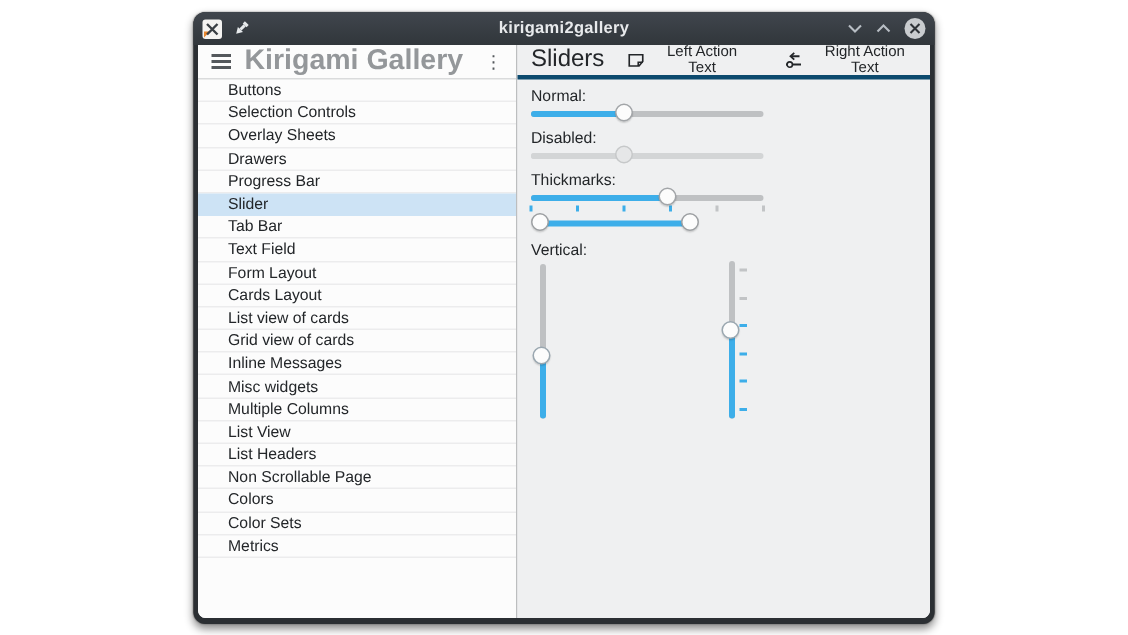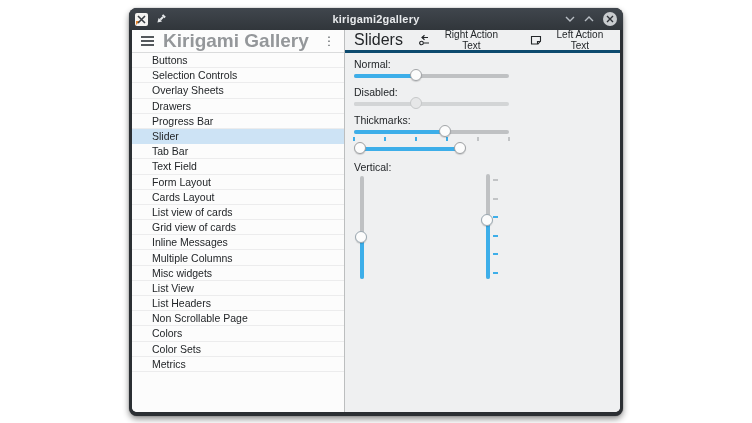--- a/index.html
+++ b/index.html
@@ -164,49 +164,49 @@
           <div class="side-row">Drawers</div>
           <div class="side-row">Progress Bar</div>
           <div class="side-row selected">Slider</div>
           <div class="side-row">Tab Bar</div>
           <div class="side-row">Text Field</div>
           <div class="side-row">Form Layout</div>
           <div class="side-row">Cards Layout</div>
           <div class="side-row">List view of cards</div>
           <div class="side-row">Grid view of cards</div>
           <div class="side-row">Inline Messages</div>
+          <div class="side-row">Misc widgets</div>
           <div class="side-row">Multiple Columns</div>
-          <div class="side-row">Misc widgets</div>
           <div class="side-row">List View</div>
           <div class="side-row">List Headers</div>
           <div class="side-row">Non Scrollable Page</div>
           <div class="side-row">Colors</div>
           <div class="side-row">Color Sets</div>
           <div class="side-row">Metrics</div>
         </div>
     </aside>
 
     <section class="main">
       <div class="main-header">
         <span class="main-title">Sliders</span>
+        <button class="action-btn">
+          <svg viewBox="0 0 12 12" width="12" height="12">
+            <path d="M1.5 2.5 H10.5 V7 L8 10 H1.5 Z" fill="none" stroke="#232629" stroke-width="1.1"></path>
+            <path d="M7.5 10 V7.5 H10.5" fill="none" stroke="#232629" stroke-width="1.1"></path>
+          </svg>
+          <span>Left Action Text</span>
+        </button>
         <button class="action-btn">
           <svg viewBox="0 0 12 12" width="12" height="12">
             <path d="M1 9 H11" stroke="#232629" stroke-width="1.2"></path>
             <circle cx="3.5" cy="9" r="1.8" fill="#eff0f1" stroke="#232629" stroke-width="1.1"></circle>
             <path d="M4.5 3.5 H10" stroke="#232629" stroke-width="1.2"></path>
             <path d="M6.5 1.2 L4 3.5 L6.5 5.8" fill="none" stroke="#232629" stroke-width="1.2"></path>
           </svg>
           <span>Right Action Text</span>
-        </button>
-        <button class="action-btn">
-          <svg viewBox="0 0 12 12" width="12" height="12">
-            <path d="M1.5 2.5 H10.5 V7 L8 10 H1.5 Z" fill="none" stroke="#232629" stroke-width="1.1"></path>
-            <path d="M7.5 10 V7.5 H10.5" fill="none" stroke="#232629" stroke-width="1.1"></path>
-          </svg>
-          <span>Left Action Text</span>
         </button>
       </div>
 
       <div class="content">
 
         <span class="lbl" style="left:9px; top:5px">Normal:</span>
         <div class="hslider" style="left: 9px; top: 16px; width: 155px; --pct: 40;">
           <div class="htrack"></div>
           <div class="hfill"></div>
           <div class="handle"></div>

